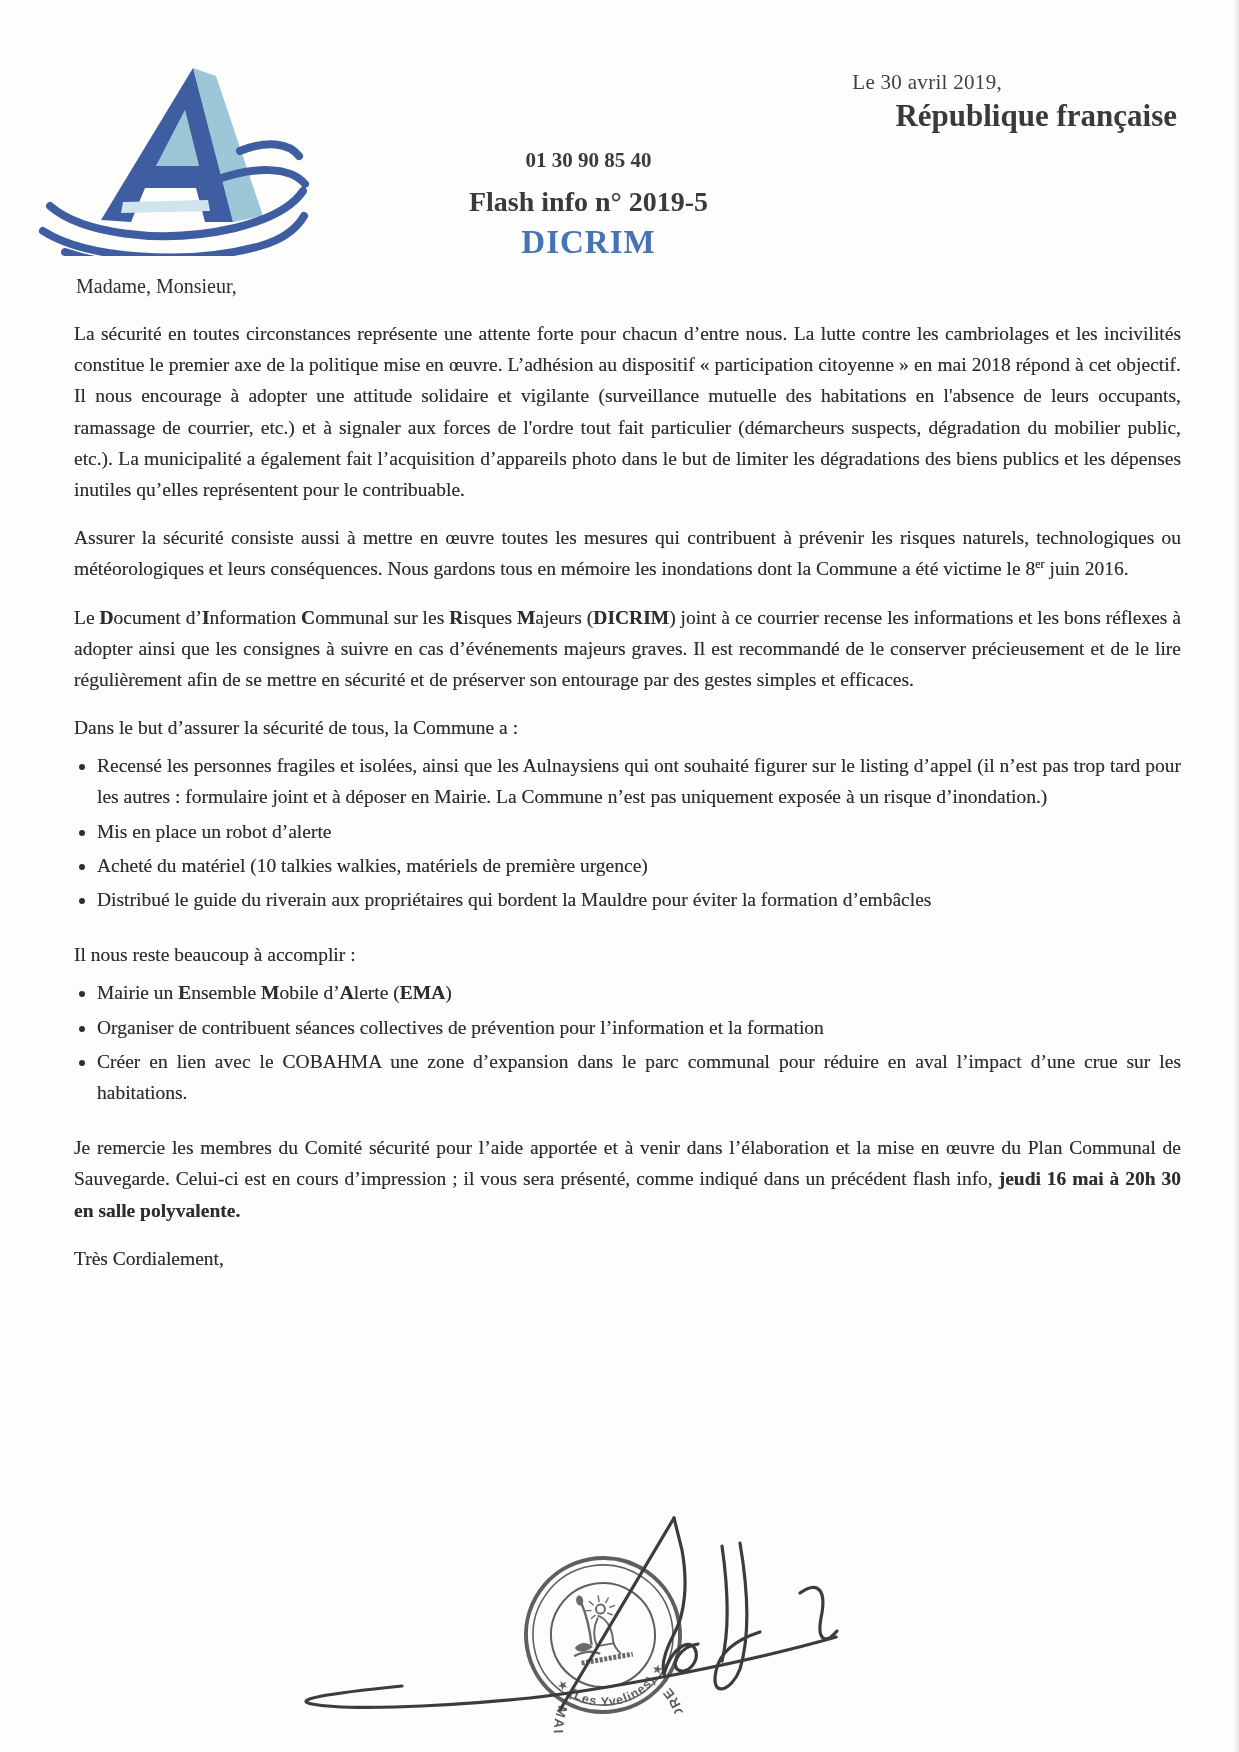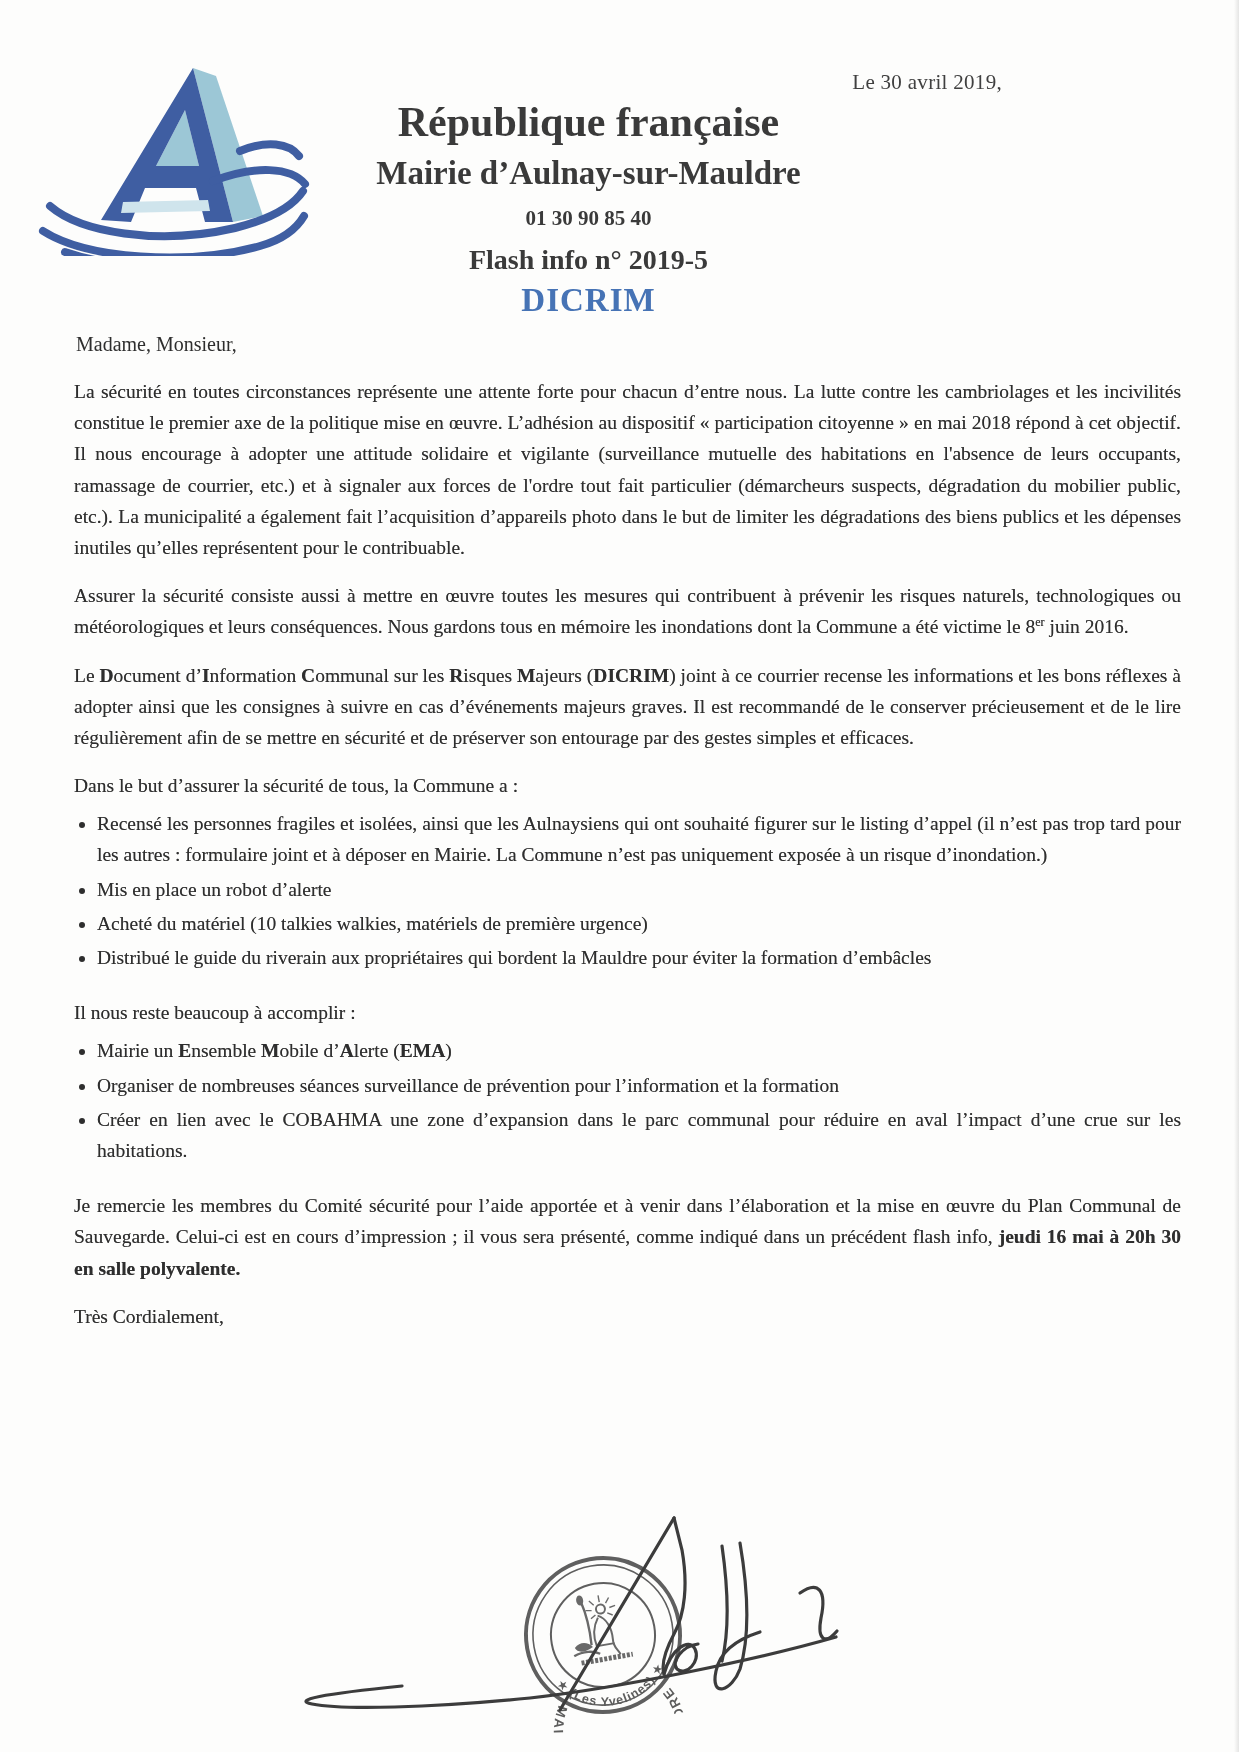--- a/index.html
+++ b/index.html
@@ -17,21 +17,21 @@
     background:linear-gradient(to right, rgba(0,0,0,0), rgba(120,120,120,.18)); }
 
   .logo { position:absolute; left:35px; top:56px; width:275px; height:200px; }
 
   .date {
     position:absolute; top:70px; right:237px;
     font-size:21px; color:#404040; letter-spacing:.3px;
   }
 
   .header { padding-top:98px; text-align:center; margin-right:62px; color:#3a3a3a; }
-  .h-republique { font-size:42px; font-weight:bold; }
+  .h-republique { font-size:31px; font-weight:bold;text-align:right; }
   .h-mairie     { font-size:33px; font-weight:bold; margin-top:9px; }
   .h-phone      { font-size:21px; font-weight:bold; margin-top:14px; }
   .h-flash      { font-size:28px; font-weight:bold; margin-top:13px; }
   .h-dicrim     { font-size:33px; font-weight:bold; margin-top:6px; letter-spacing:1px; }
 
   .salutation { margin:14px 0 0 76px; font-size:20px; }
 
   .body {
     margin-top:20px;
     padding:0 58px 0 62px;
@@ -89,21 +89,20 @@
       <path d="M15,150 C45,176 122,190 200,172 C236,163 258,150 268,135"></path>
       <path d="M8,175 C52,203 152,210 225,190 C250,183 262,172 269,160"></path>
       <path d="M30,196 C80,213 150,215 200,205"></path>
     </g>
   </svg>
 
   <div class="date">Le 30 avril 2019,</div>
 
   <div class="header">
     <div class="h-republique">République française</div>
-    <div class="h-mairie">Mairie d’Aulnay-sur-Mauldre</div>
     <div class="h-phone">01 30 90 85 40</div>
     <div class="h-flash">Flash info n° 2019-5</div>
     <div class="h-dicrim" style="color:#4673b5;">DICRIM</div>
   </div>
 
   <div class="salutation">Madame, Monsieur,</div>
 
   <div class="body">
     <p>La sécurité en toutes circonstances représente une attente forte pour chacun d’entre nous. La lutte contre les cambriolages et les incivilités constitue le premier axe de la politique mise en œuvre. L’adhésion au dispositif « participation citoyenne » en mai 2018 répond à cet objectif. Il nous encourage à adopter une attitude solidaire et vigilante (surveillance mutuelle des habitations en l'absence de leurs occupants, ramassage de courrier, etc.) et à signaler aux forces de l'ordre tout fait particulier (démarcheurs suspects, dégradation du mobilier public, etc.). La municipalité a également fait l’acquisition d’appareils photo dans le but de limiter les dégradations des biens publics et les dépenses inutiles qu’elles représentent pour le contribuable.</p>
     <p><span>Assurer la sécurité consiste aussi à mettre en œuvre toutes les mesures qui contribuent à prévenir les risques naturels, technologiques ou météorologiques et leurs conséquences. Nous gardons tous en mémoire les inondations dont la Commune a été victime le 8</span><sup>er</sup><span> juin 2016.</span></p>
@@ -113,21 +112,21 @@
     <ul>
       <li><span>Recensé les personnes fragiles et isolées, ainsi que les Aulnaysiens qui ont souhaité figurer sur le listing d’appel (il n’est pas trop tard pour les autres : formulaire joint et à déposer en Mairie. La Commune n’est pas uniquement exposée à un risque d’inondation.)</span></li>
       <li><span>Mis en place un robot d’alerte</span></li>
       <li><span>Acheté du matériel (10 talkies walkies, matériels de première urgence)</span></li>
       <li><span>Distribué le guide du riverain aux propriétaires qui bordent la Mauldre pour éviter la formation d’embâcles</span></li>
     </ul>
 
     <p class="intro gap-top">Il nous reste beaucoup à accomplir :</p>
     <ul>
       <li><span>Mairie un </span><b>E</b><span>nsemble </span><b>M</b><span>obile d’</span><b>A</b><span>lerte (</span><b>EMA</b><span>)</span></li>
-      <li><span>Organiser de nombreuses séances surveillance de prévention pour l’information et la formation</span></li>
+      <li><span>Organiser de contribuent séances collectives de prévention pour l’information et la formation</span></li>
       <li><span>Créer en lien avec le COBAHMA une zone d’expansion dans le parc communal pour réduire en aval l’impact d’une crue sur les habitations.</span></li>
     </ul>
 
     <p class="gap-top"><span>Je remercie les membres du Comité sécurité pour l’aide apportée et à venir dans l’élaboration et la mise en œuvre du Plan Communal de Sauvegarde. Celui-ci est en cours d’impression ; il vous sera présenté, comme indiqué dans un précédent flash info, </span><b>jeudi 16 mai à 20h 30 en salle polyvalente.</b></p>
     <p class="closing">Très Cordialement,</p>
   </div>
 
   <svg class="stamp" viewBox="-90 -90 180 180" aria-hidden="true">
     <circle class="ring" r="77" stroke-width="4"></circle>
     <circle class="ring" r="70" stroke-width="1.6"></circle>

